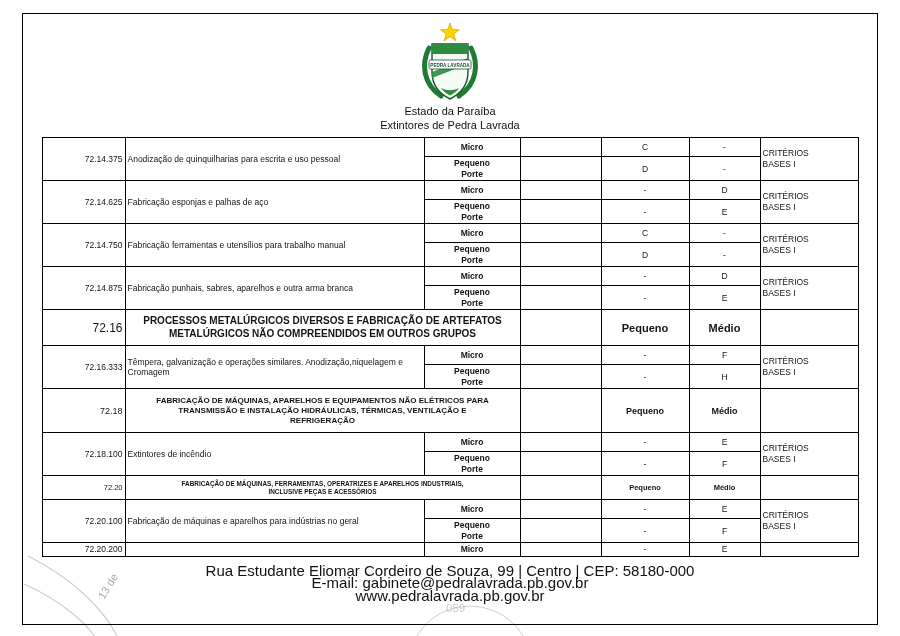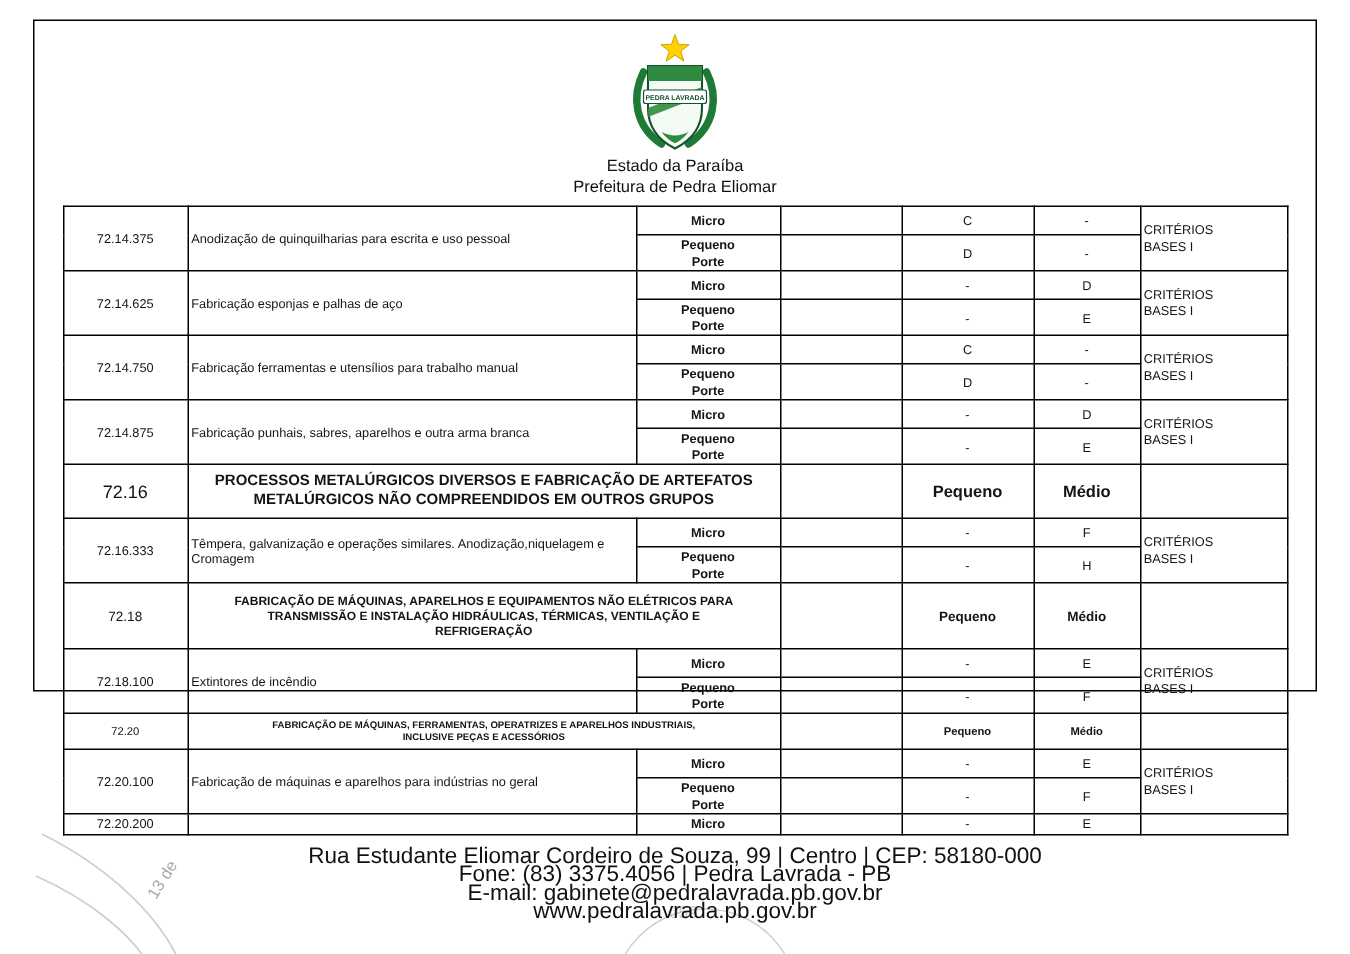--- a/index.html
+++ b/index.html
@@ -6,34 +6,34 @@
   html,body { width:900px; height:636px; }
   body {
     position:relative; background:#ffffff; color:#141414;
     font-family:"Liberation Sans", sans-serif; overflow:hidden;
   }
   svg text { font-family:"Liberation Sans", sans-serif; }
 
   .watermark { position:absolute; left:0; top:0; z-index:1; pointer-events:none; }
 
   .sheet {
-    position:absolute; left:22px; top:13px; width:856px; height:448px;
+    position:absolute; left:22px; top:13px; width:856px; height:612px;
     border:1.6px solid #000; background:transparent; z-index:2;
   }
 
   .brand { text-align:center; }
   .logo { display:block; margin:8px auto 3px; }
   .hline { font-size:11px; line-height:13.5px; text-align:center; color:#111; }
 
   table.cls { border-collapse:collapse; table-layout:fixed; width:816px; margin:5px auto 0; }
   table.cls td {
     border:1px solid #000; font-size:8.5px; vertical-align:middle;
     overflow:hidden; background:transparent; padding:1px 2px;
   }
-  td.code  { text-align:center; font-size:9px; }
+  td.code  { text-align:right; font-size:9px; }
   td.desc  { text-align:left; padding:2px 7px; font-size:8.8px; line-height:10.5px; }
   td.porte { text-align:center; font-weight:bold; font-size:9px; white-space:pre-line; line-height:10.5px;margin-left:20px; }
   td.val   { text-align:center; font-size:9px; }
   td.crit  { text-align:left; font-size:8.8px; white-space:pre-line; line-height:11px; }
   tr.r-micro  { height:19px; }
   tr.r-pp     { height:24px; }
   tr.r-single { height:13px; }
 
   tr.section td.title { text-align:center; font-weight:bold; }
   tr.section td.ph    { text-align:center; font-weight:bold; }
@@ -73,21 +73,21 @@
       <path d="M10,26 C2,42 4,62 22,74" fill="none" stroke="#1e7a34" stroke-width="5" stroke-linecap="round"></path>
       <path d="M52,26 C60,42 58,62 40,74" fill="none" stroke="#1e7a34" stroke-width="5" stroke-linecap="round"></path>
       <path d="M13,22 h36 v28 c0,14 -8,22 -18,27 c-10,-5 -18,-13 -18,-27 z" fill="#f4faf4" stroke="#14532d" stroke-width="1.4"></path>
       <path d="M13,22 h36 v10 h-36 z" fill="#2e8b3f"></path>
       <path d="M13,50 l36,-14 v6 l-36,14 z" fill="#2e8b3f" opacity="0.9"></path>
       <rect x="10" y="38" width="42" height="9" rx="1.5" fill="#ffffff" stroke="#14532d" stroke-width="0.8"></rect>
       <text x="31" y="44.6" text-anchor="middle" font-size="4.6" fill="#14532d" font-weight="bold">PEDRA LAVRADA</text>
       <path d="M22,66 c3,4 6,6 9,7.5 c3,-1.5 6,-3.5 9,-7.5 c-6,3 -12,3 -18,0 z" fill="#2e8b3f"></path>
     </svg>
     <div class="hline">Estado da Paraíba</div>
-    <div class="hline">Prefeitura de Pedra Eliomar</div>
+    <div class="hline">Extintores de Pedra Lavrada</div>
   </div>
 
   <table class="cls">
     <colgroup>
       <col style="width:83px">
         <col style="width:299px">
         <col style="width:96px">
       <col style="width:81px">
         <col style="width:88px">
         <col style="width:71px">
@@ -244,18 +244,17 @@
           <td class="blank"></td>
           <td class="val">-</td>
           <td class="val">E</td>
           <td class="crit" rowspan="1"></td>
         </tr>
       </tbody>
   </table>
 
   <div class="footer">
     <div>Rua Estudante Eliomar Cordeiro de Souza, 99 | Centro | CEP: 58180-000</div>
-    <div>Fone: (83) 3375.4056 | Pedra Lavrada - PB</div>
     <div>E-mail: gabinete@pedralavrada.pb.gov.br</div>
     <div>www.pedralavrada.pb.gov.br</div>
   </div>
 
 </div>
 
 </body></html>

